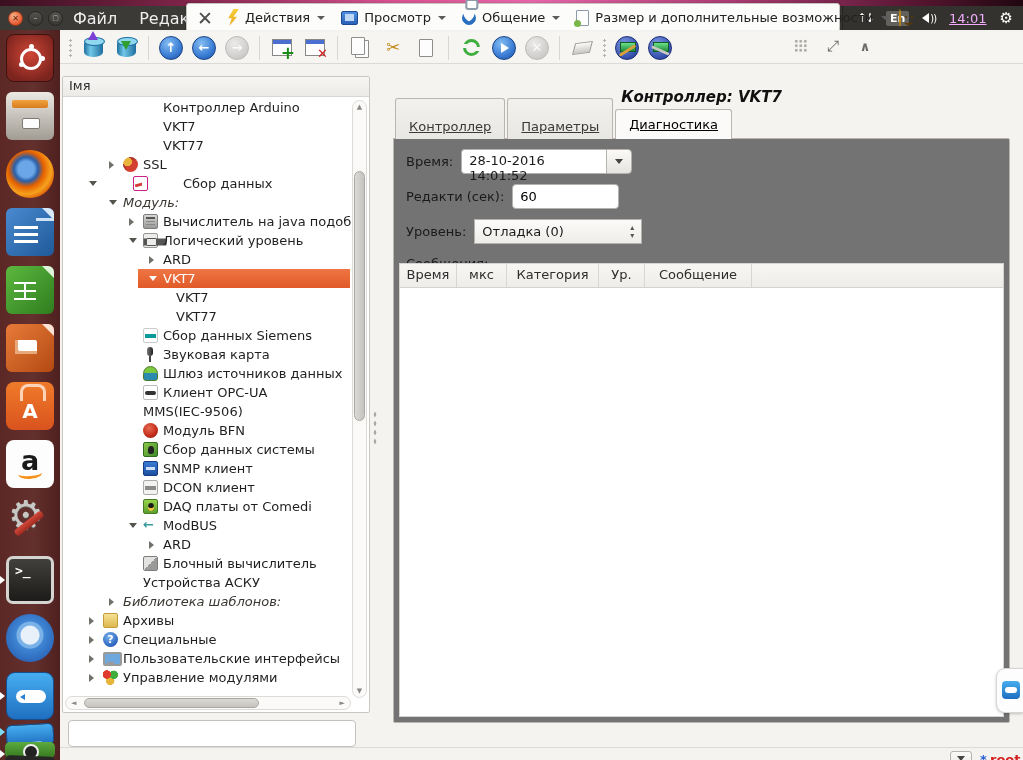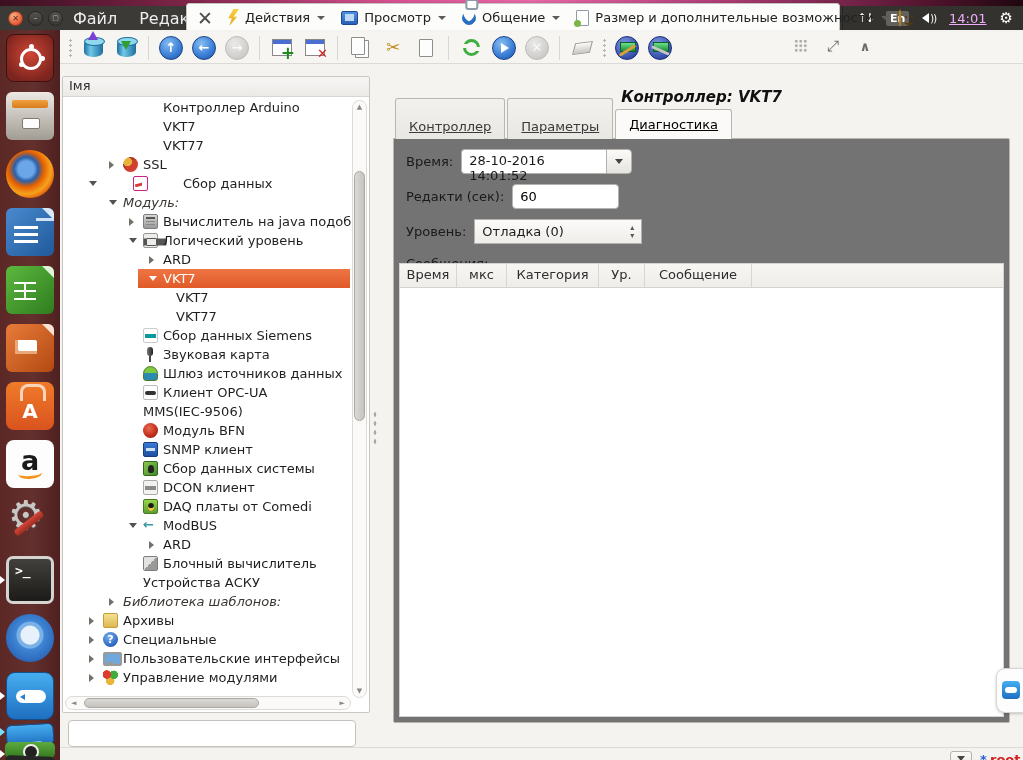--- a/index.html
+++ b/index.html
@@ -477,27 +477,27 @@
             <span class="arrslot"></span>
             <span class="lbl">MMS(IEC-9506)</span>
           </div>
           <div class="trow" style="padding-left: 66px;">
             <span class="arrslot"></span>
             <span class="ti ti-bfn"></span>
             <span class="lbl">Модуль BFN</span>
           </div>
           <div class="trow" style="padding-left: 66px;">
             <span class="arrslot"></span>
+            <span class="ti ti-sys"></span>
+            <span class="lbl">Сбор данных системы</span>
+          </div>
+          <div class="trow" style="padding-left: 66px;">
+            <span class="arrslot"></span>
             <span class="ti ti-snmp"></span>
             <span class="lbl">SNMP клиент</span>
-          </div>
-          <div class="trow" style="padding-left: 66px;">
-            <span class="arrslot"></span>
-            <span class="ti ti-sys"></span>
-            <span class="lbl">Сбор данных системы</span>
           </div>
           <div class="trow" style="padding-left: 66px;">
             <span class="arrslot"></span>
             <span class="ti ti-dcon"></span>
             <span class="lbl">DCON клиент</span>
           </div>
           <div class="trow" style="padding-left: 66px;">
             <span class="arrslot"></span>
             <span class="ti ti-daq"></span>
             <span class="lbl">DAQ платы от Comedi</span>

